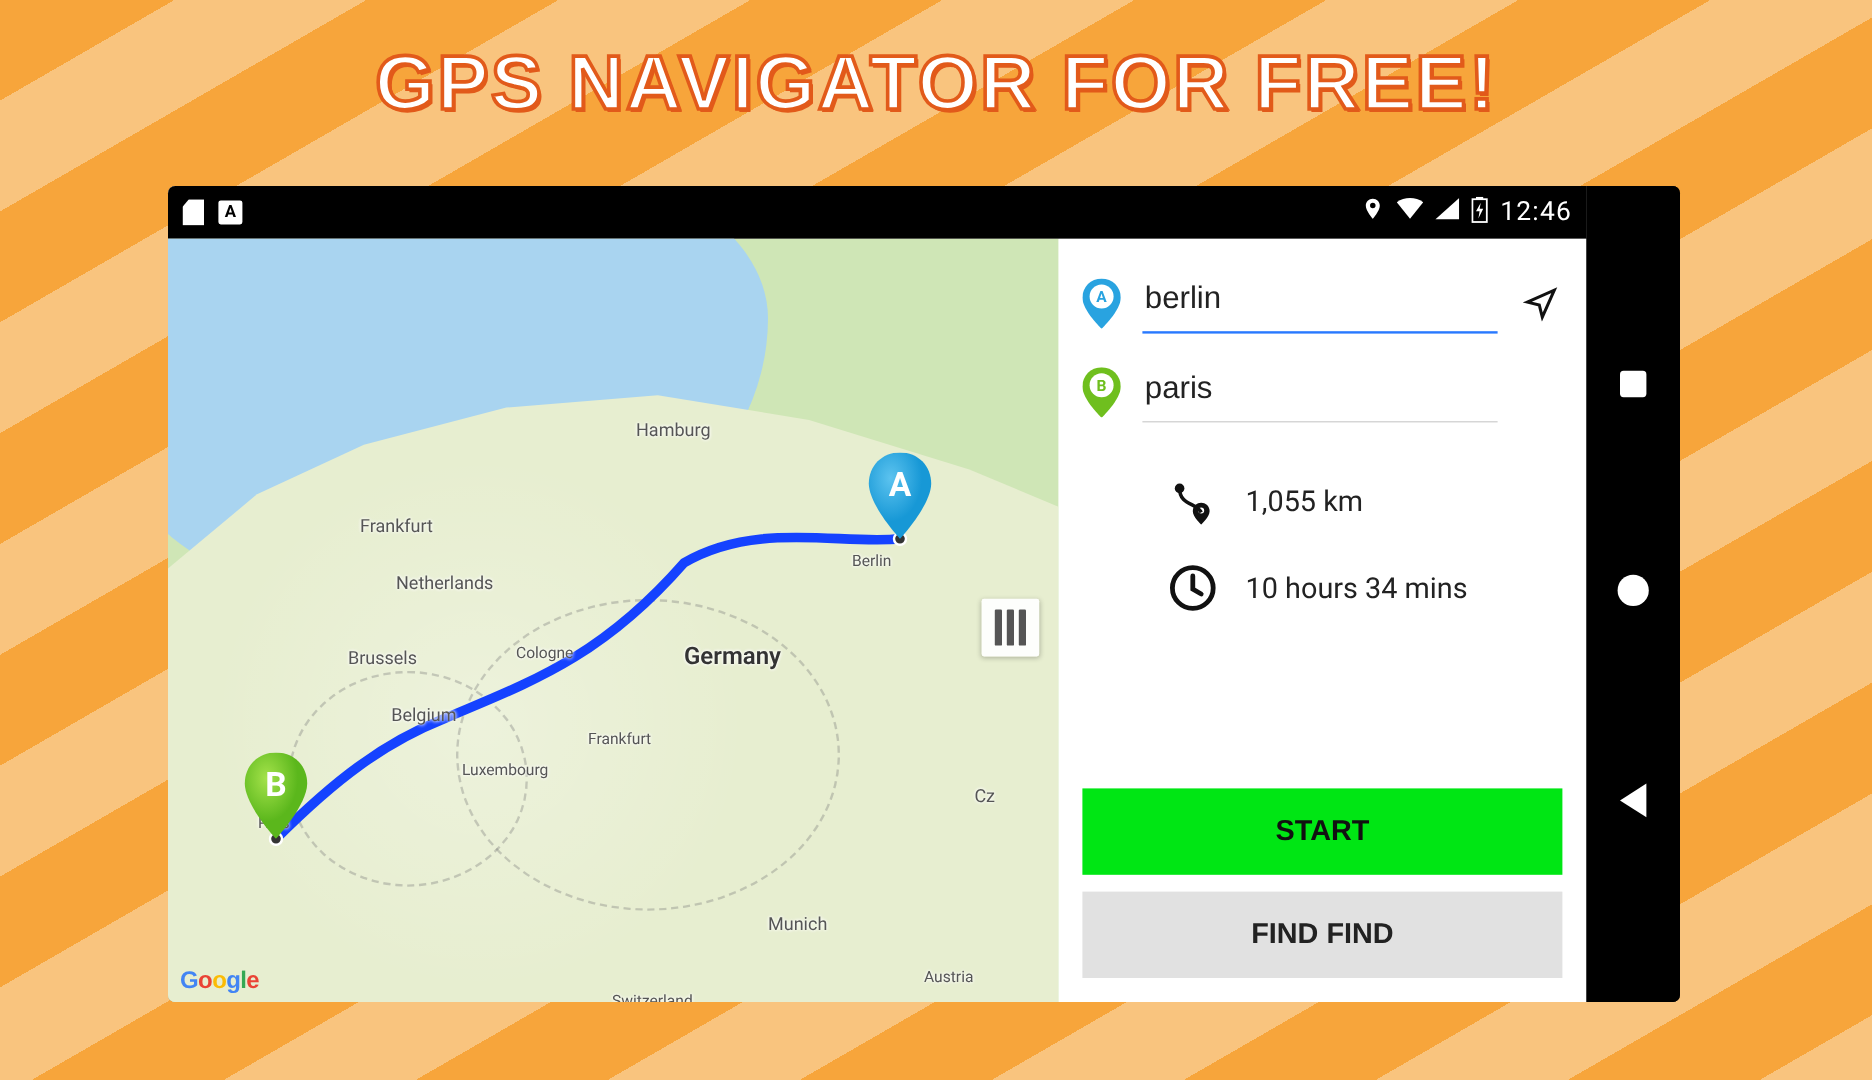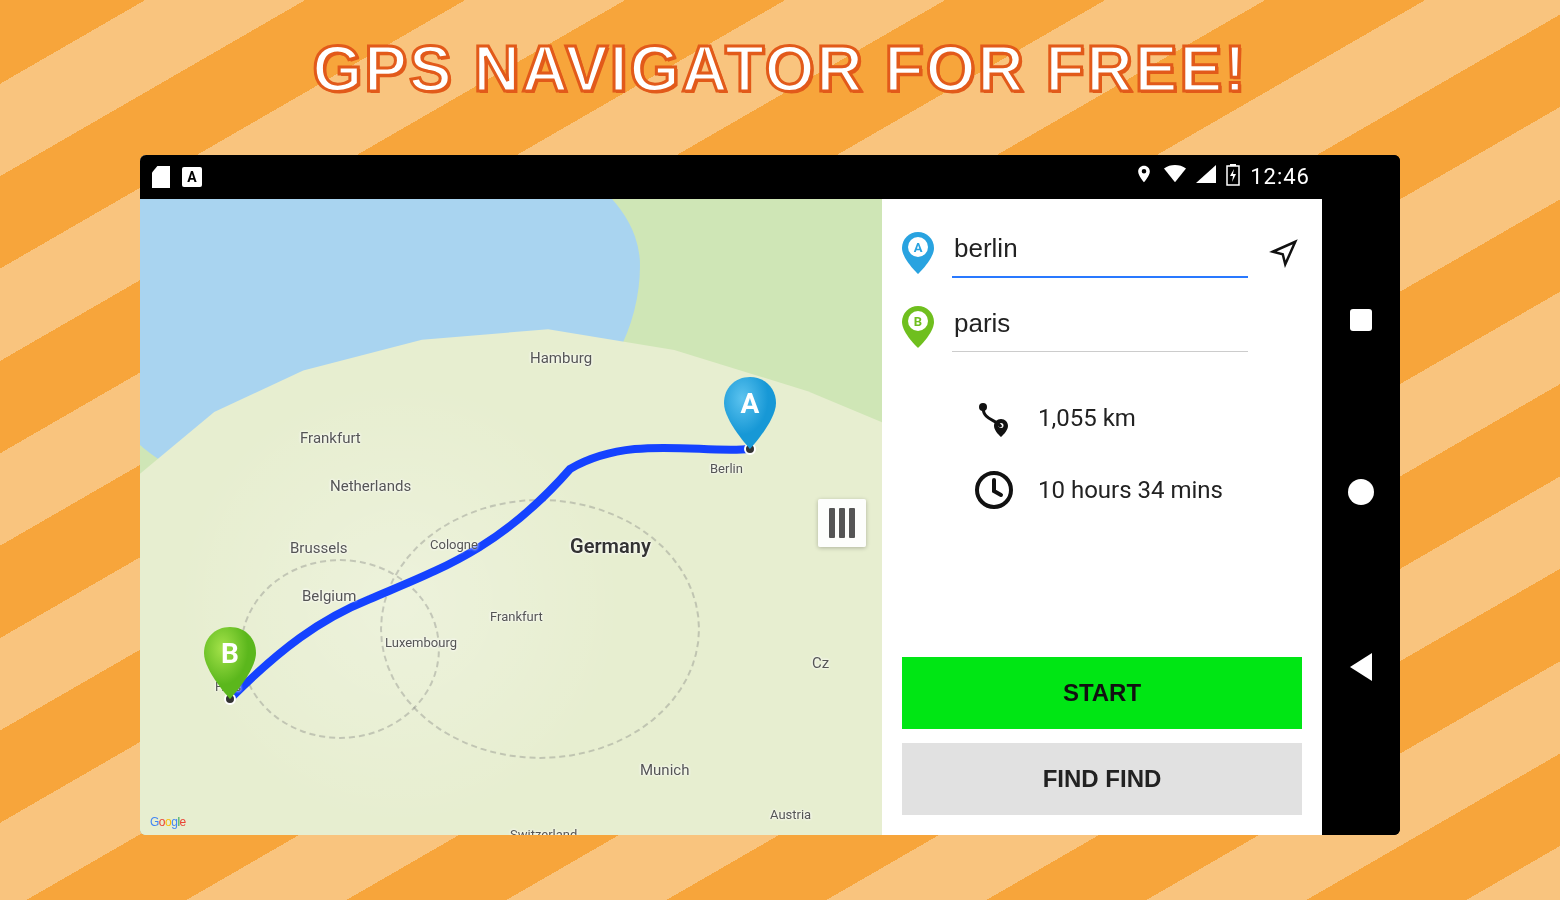--- a/index.html
+++ b/index.html
@@ -132,21 +132,21 @@
     box-shadow: 0 1px 4px rgba(0,0,0,.25);
     display: flex; align-items:center; justify-content:center;
     gap: 4px;
     border-radius: 2px;
   }
   .layers-btn span { width: 6px; height: 30px; background: #555; border-radius:1px; }
   .google-badge {
     position: absolute;
     left: 10px; bottom: 6px;
     font-family: Arial, sans-serif;
-    font-size: 12px; font-weight: 400;
+    font-size: 20px; font-weight: 700;
     letter-spacing: -0.5px;
     text-align: right;
   }
   .google-badge span:nth-child(1){color:#4285F4}
   .google-badge span:nth-child(2){color:#EA4335}
   .google-badge span:nth-child(3){color:#FBBC05}
   .google-badge span:nth-child(4){color:#4285F4}
   .google-badge span:nth-child(5){color:#34A853}
   .google-badge span:nth-child(6){color:#EA4335}
   .side-panel {
@@ -274,21 +274,21 @@
           <circle cx="610" cy="250" r="5" fill="#333" stroke="#fff" stroke-width="2"></circle>
         </svg>
 
         <span class="city-label" style="left:390px; top:150px;">Hamburg</span>
         <span class="city-label" style="left:160px; top:230px;">Frankfurt</span>
         <span class="city-label" style="left:190px; top:278px;">Netherlands</span>
         <span class="city-label small" style="left:570px; top:262px;">Berlin</span>
         <span class="city-label" style="left:150px; top:340px;">Brussels</span>
         <span class="city-label small" style="left:290px; top:338px;">Cologne</span>
         <span class="city-label big" style="left:430px; top:335px;">Germany</span>
-        <span class="city-label" style="left:162px; top:388px;">Belgium</span>
+        <span class="city-label" style="left:186px; top:388px;">Belgium</span>
         <span class="city-label small" style="left:350px; top:410px;">Frankfurt</span>
         <span class="city-label small" style="left:225px; top:436px;margin-left:20px;">Luxembourg</span>
         <span class="city-label" style="left:672px; top:455px;">Cz</span>
         <span class="city-label small" style="left:75px; top:480px;">P...is</span>
         <span class="city-label" style="left:500px; top:562px;">Munich</span>
         <span class="city-label small" style="left:630px; top:608px;">Austria</span>
         <span class="city-label small" style="left:370px; top:628px;">Switzerland</span>
 
         <div class="map-pin" style="left:610px; top:250px;">
           <svg viewBox="0 0 56 72">

